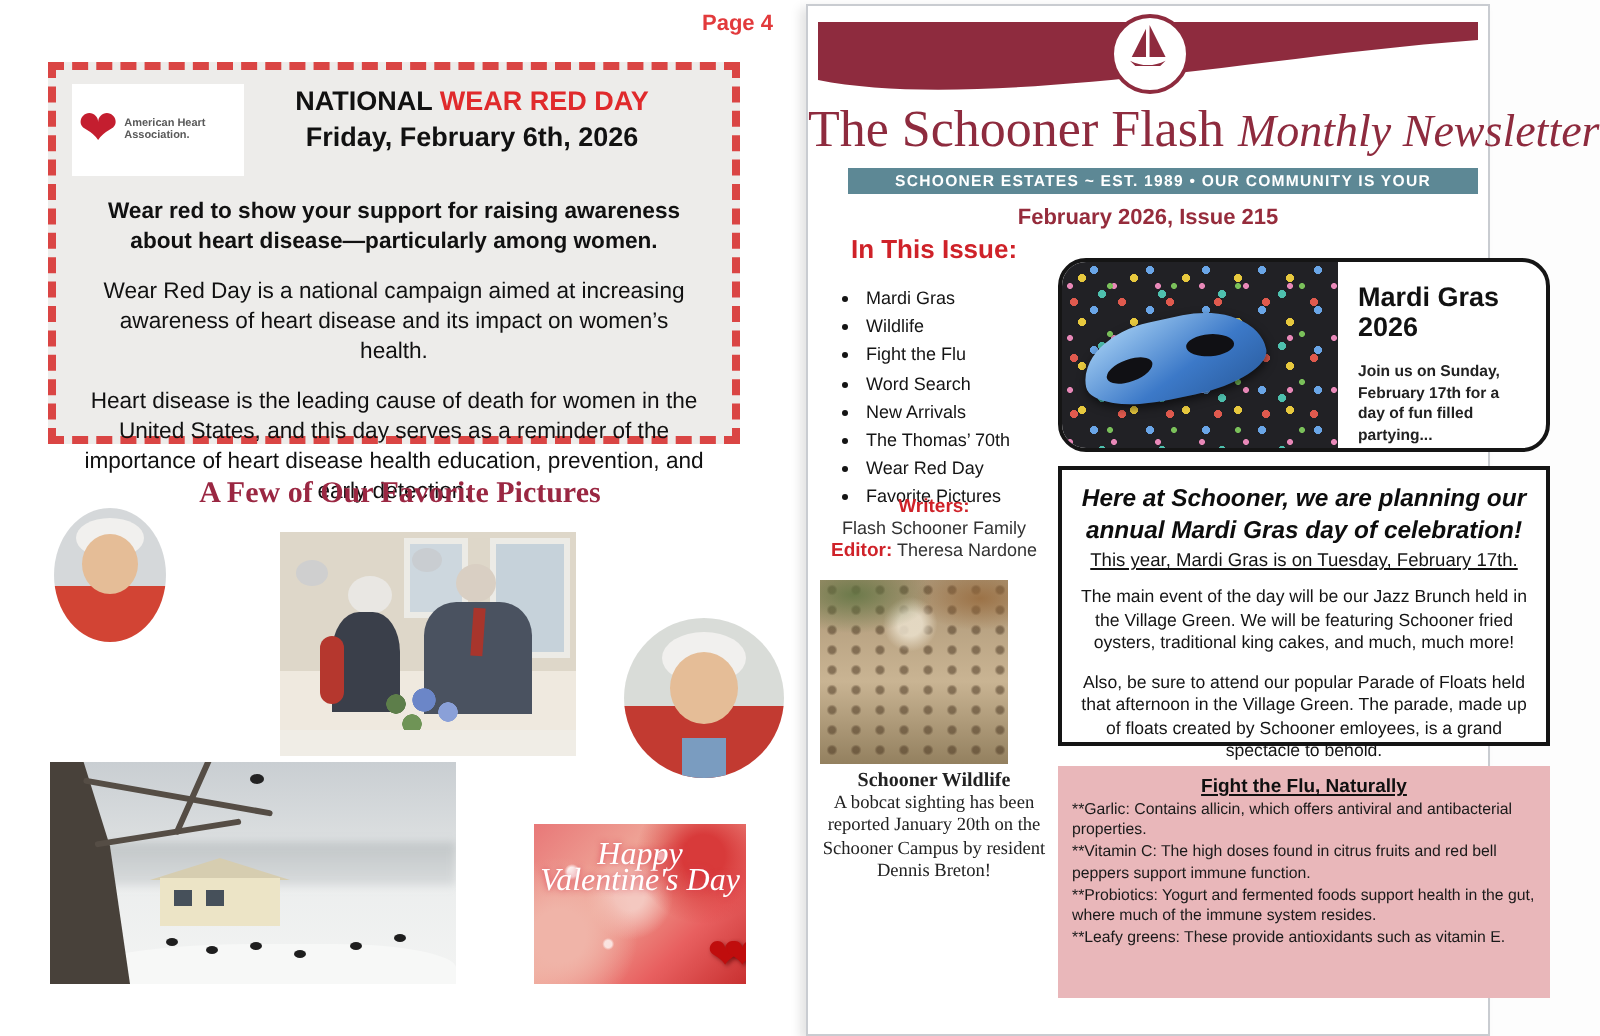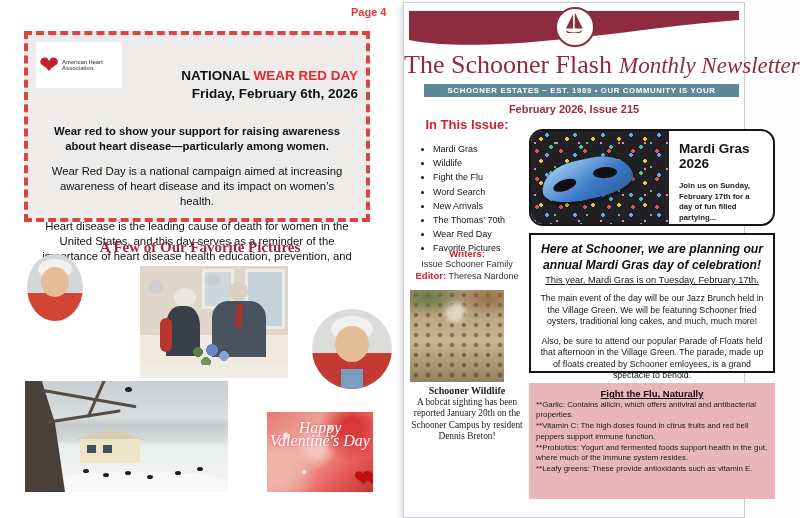--- a/index.html
+++ b/index.html
@@ -8,21 +8,21 @@
 
   
   #left-page{position:absolute;left:0;top:0;width:400px;height:518px;background:#fff;}
   .page4{position:absolute;left:351px;top:6px;font-size:11px;font-weight:bold;color:#e23a3c;}
   .wrd-box{position:absolute;left:24px;top:31px;width:346px;height:191px;box-sizing:border-box;
            background:#edecea;border:4px dashed #da4544;padding:4px 8px;}
   .aha{position:absolute;left:8px;top:7px;width:86px;height:46px;background:#fff;
        display:flex;align-items:center;padding:1px 3px;box-sizing:border-box;}
   .aha-heart{font-size:24px;line-height:24px;color:#c41e2f;margin-right:3px;}
   .aha-text{font-size:5.5px;line-height:6px;font-weight:bold;color:#5a5a5a;}
-  .wrd-head{margin-left:78px;text-align:right;padding-top:4px;height:44px;margin-top:25px;}
+  .wrd-head{margin-left:78px;text-align:center;padding-top:4px;height:44px;}
   .wrd-title{font-size:13.5px;font-weight:bold;line-height:16px;}
   .wrd-title .red{color:#e02a2c;}
   .wrd-sub{font-size:13.5px;font-weight:bold;line-height:16px;margin-top:2px;}
   .wrd-p{font-size:11.3px;line-height:15px;text-align:center;margin:10px 6px 0;}
   .wrd-p.bold{font-weight:bold;margin-top:12px;}
   .fav-head{position:absolute;left:0;top:239px;width:400px;text-align:center;
             font-family:"Liberation Serif",serif;font-weight:bold;font-size:15px;color:#9a2742;}
 
   
   .portrait{position:absolute;border-radius:50%;overflow:hidden;}
@@ -258,21 +258,21 @@
         <li>Word Search</li>
         <li>New Arrivals</li>
         <li>The Thomas’ 70th</li>
         <li>Wear Red Day</li>
         <li>Favorite Pictures</li>
       </ul>
   </div>
 
   <div class="credits">
     <div class="lbl">Writers:</div>
-    <div>Issue Schooner Family</div>
+    <div>Flash Schooner Family</div>
     <div>
       <span class="lbl">Editor:</span>
       <span>Theresa Nardone</span>
     </div>
   </div>
 
   <div id="photo-bobcat"></div>
   <div class="wildlife-cap">
     <div class="wl-head">Schooner Wildlife</div>
     <div>A bobcat sighting has been reported January 20th on the Schooner Campus by resident Dennis Breton!</div>

